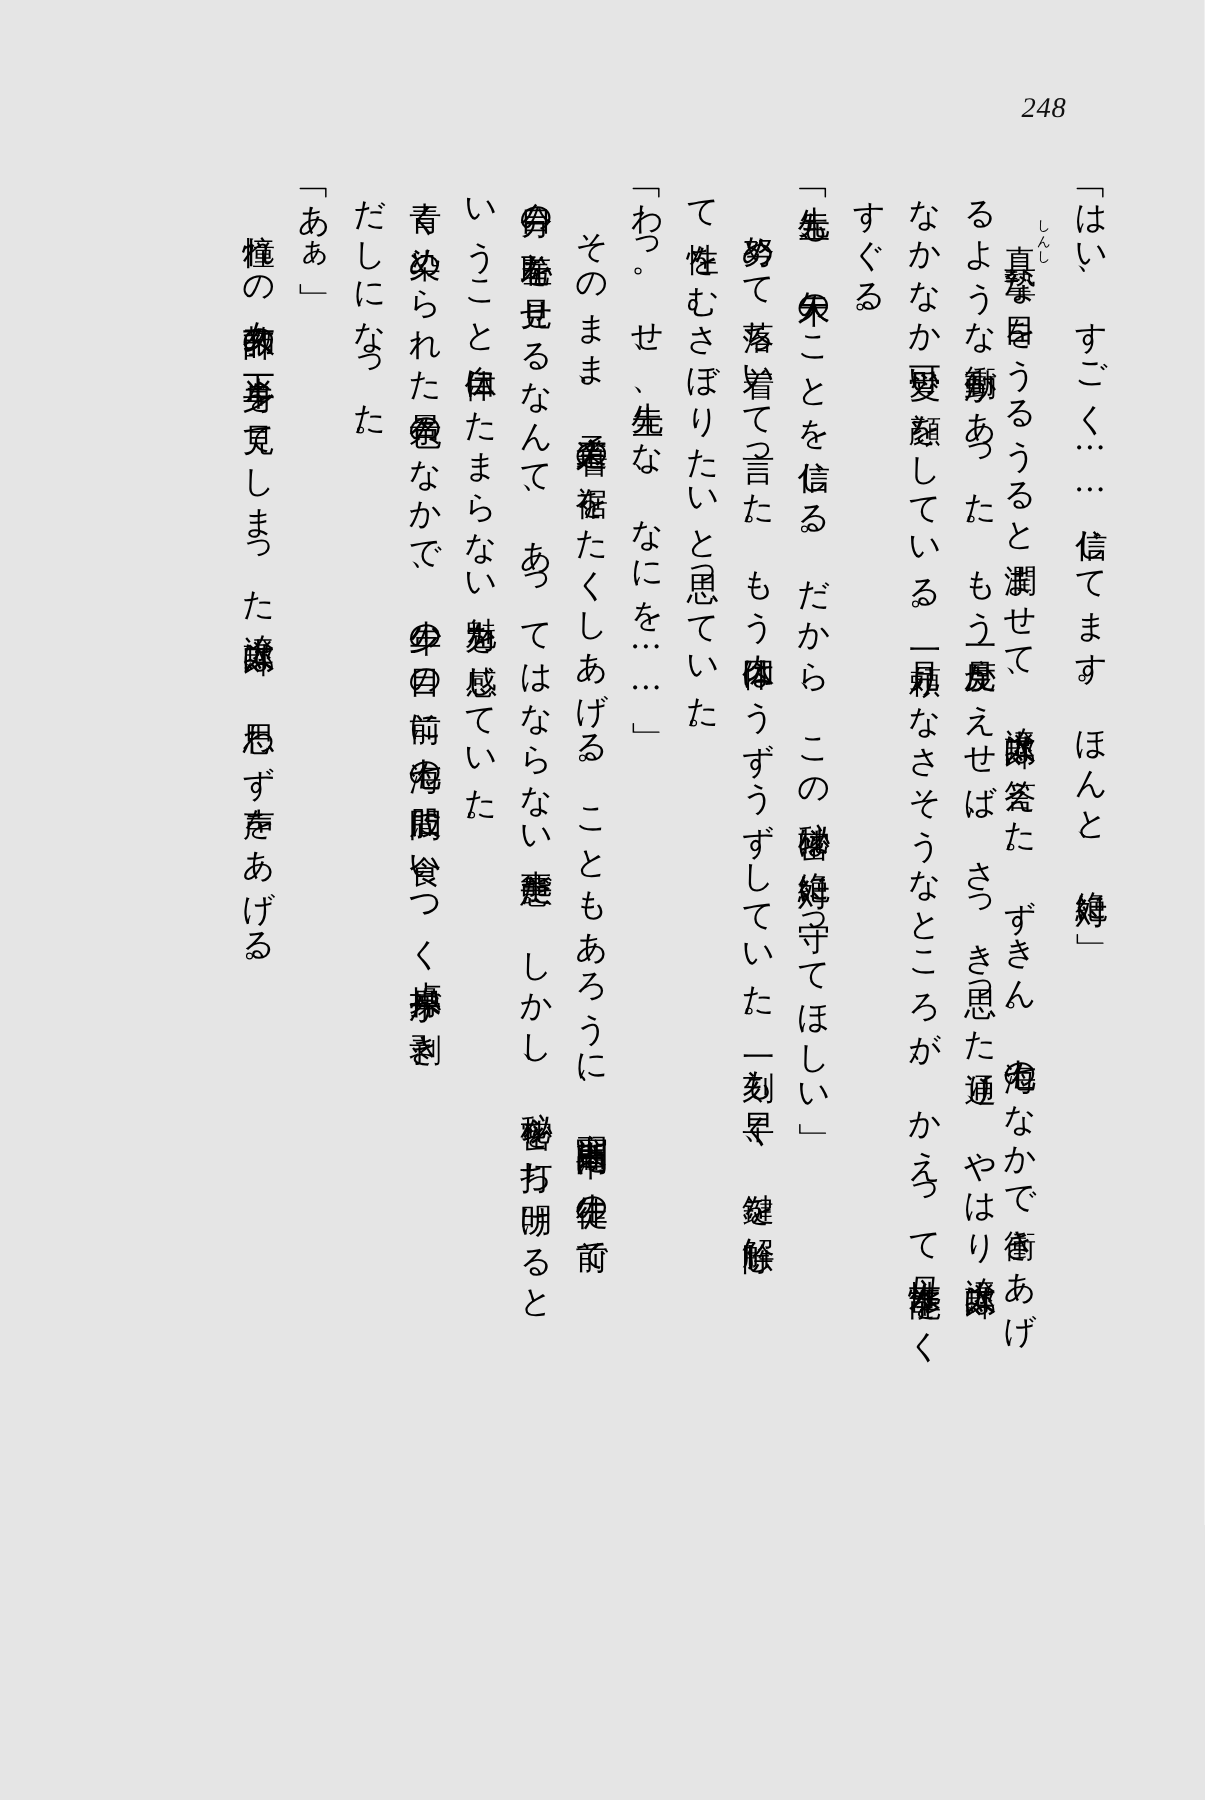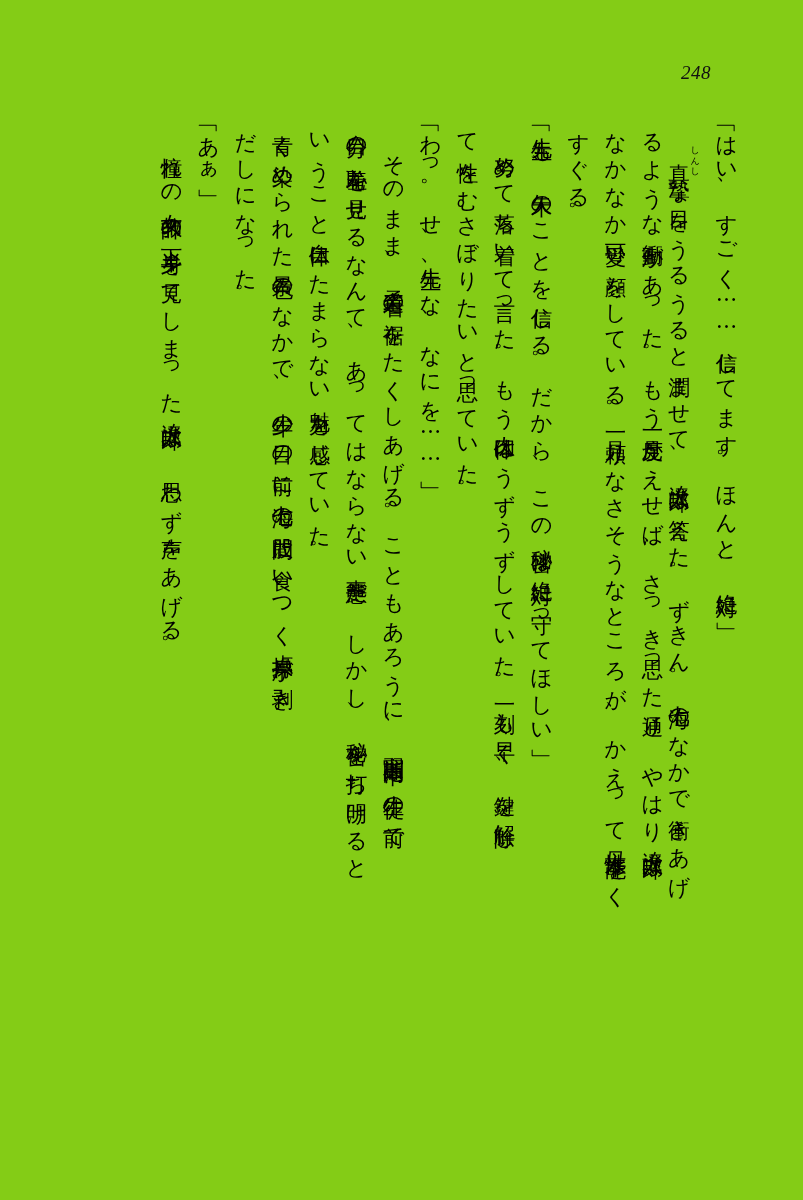--- a/index.html
+++ b/index.html
@@ -11,21 +11,21 @@
     width: 803px;
     height: 1200px;
     overflow: hidden;
     font-family: "DejaVu Serif", "Liberation Serif", serif;
     color: #000000;
     position: relative;
   }
   .page {
     position: absolute;
     inset: 0;
-    background: #84cc16;
+    background: #e5e5e5;
     text-decoration: underline;
   }
   
   .page-number {
     position: absolute;
     top: 62px;
     right: 92px;
     font-family: "Liberation Serif", "DejaVu Serif", serif;
     font-style: italic;
     font-size: 19px;

